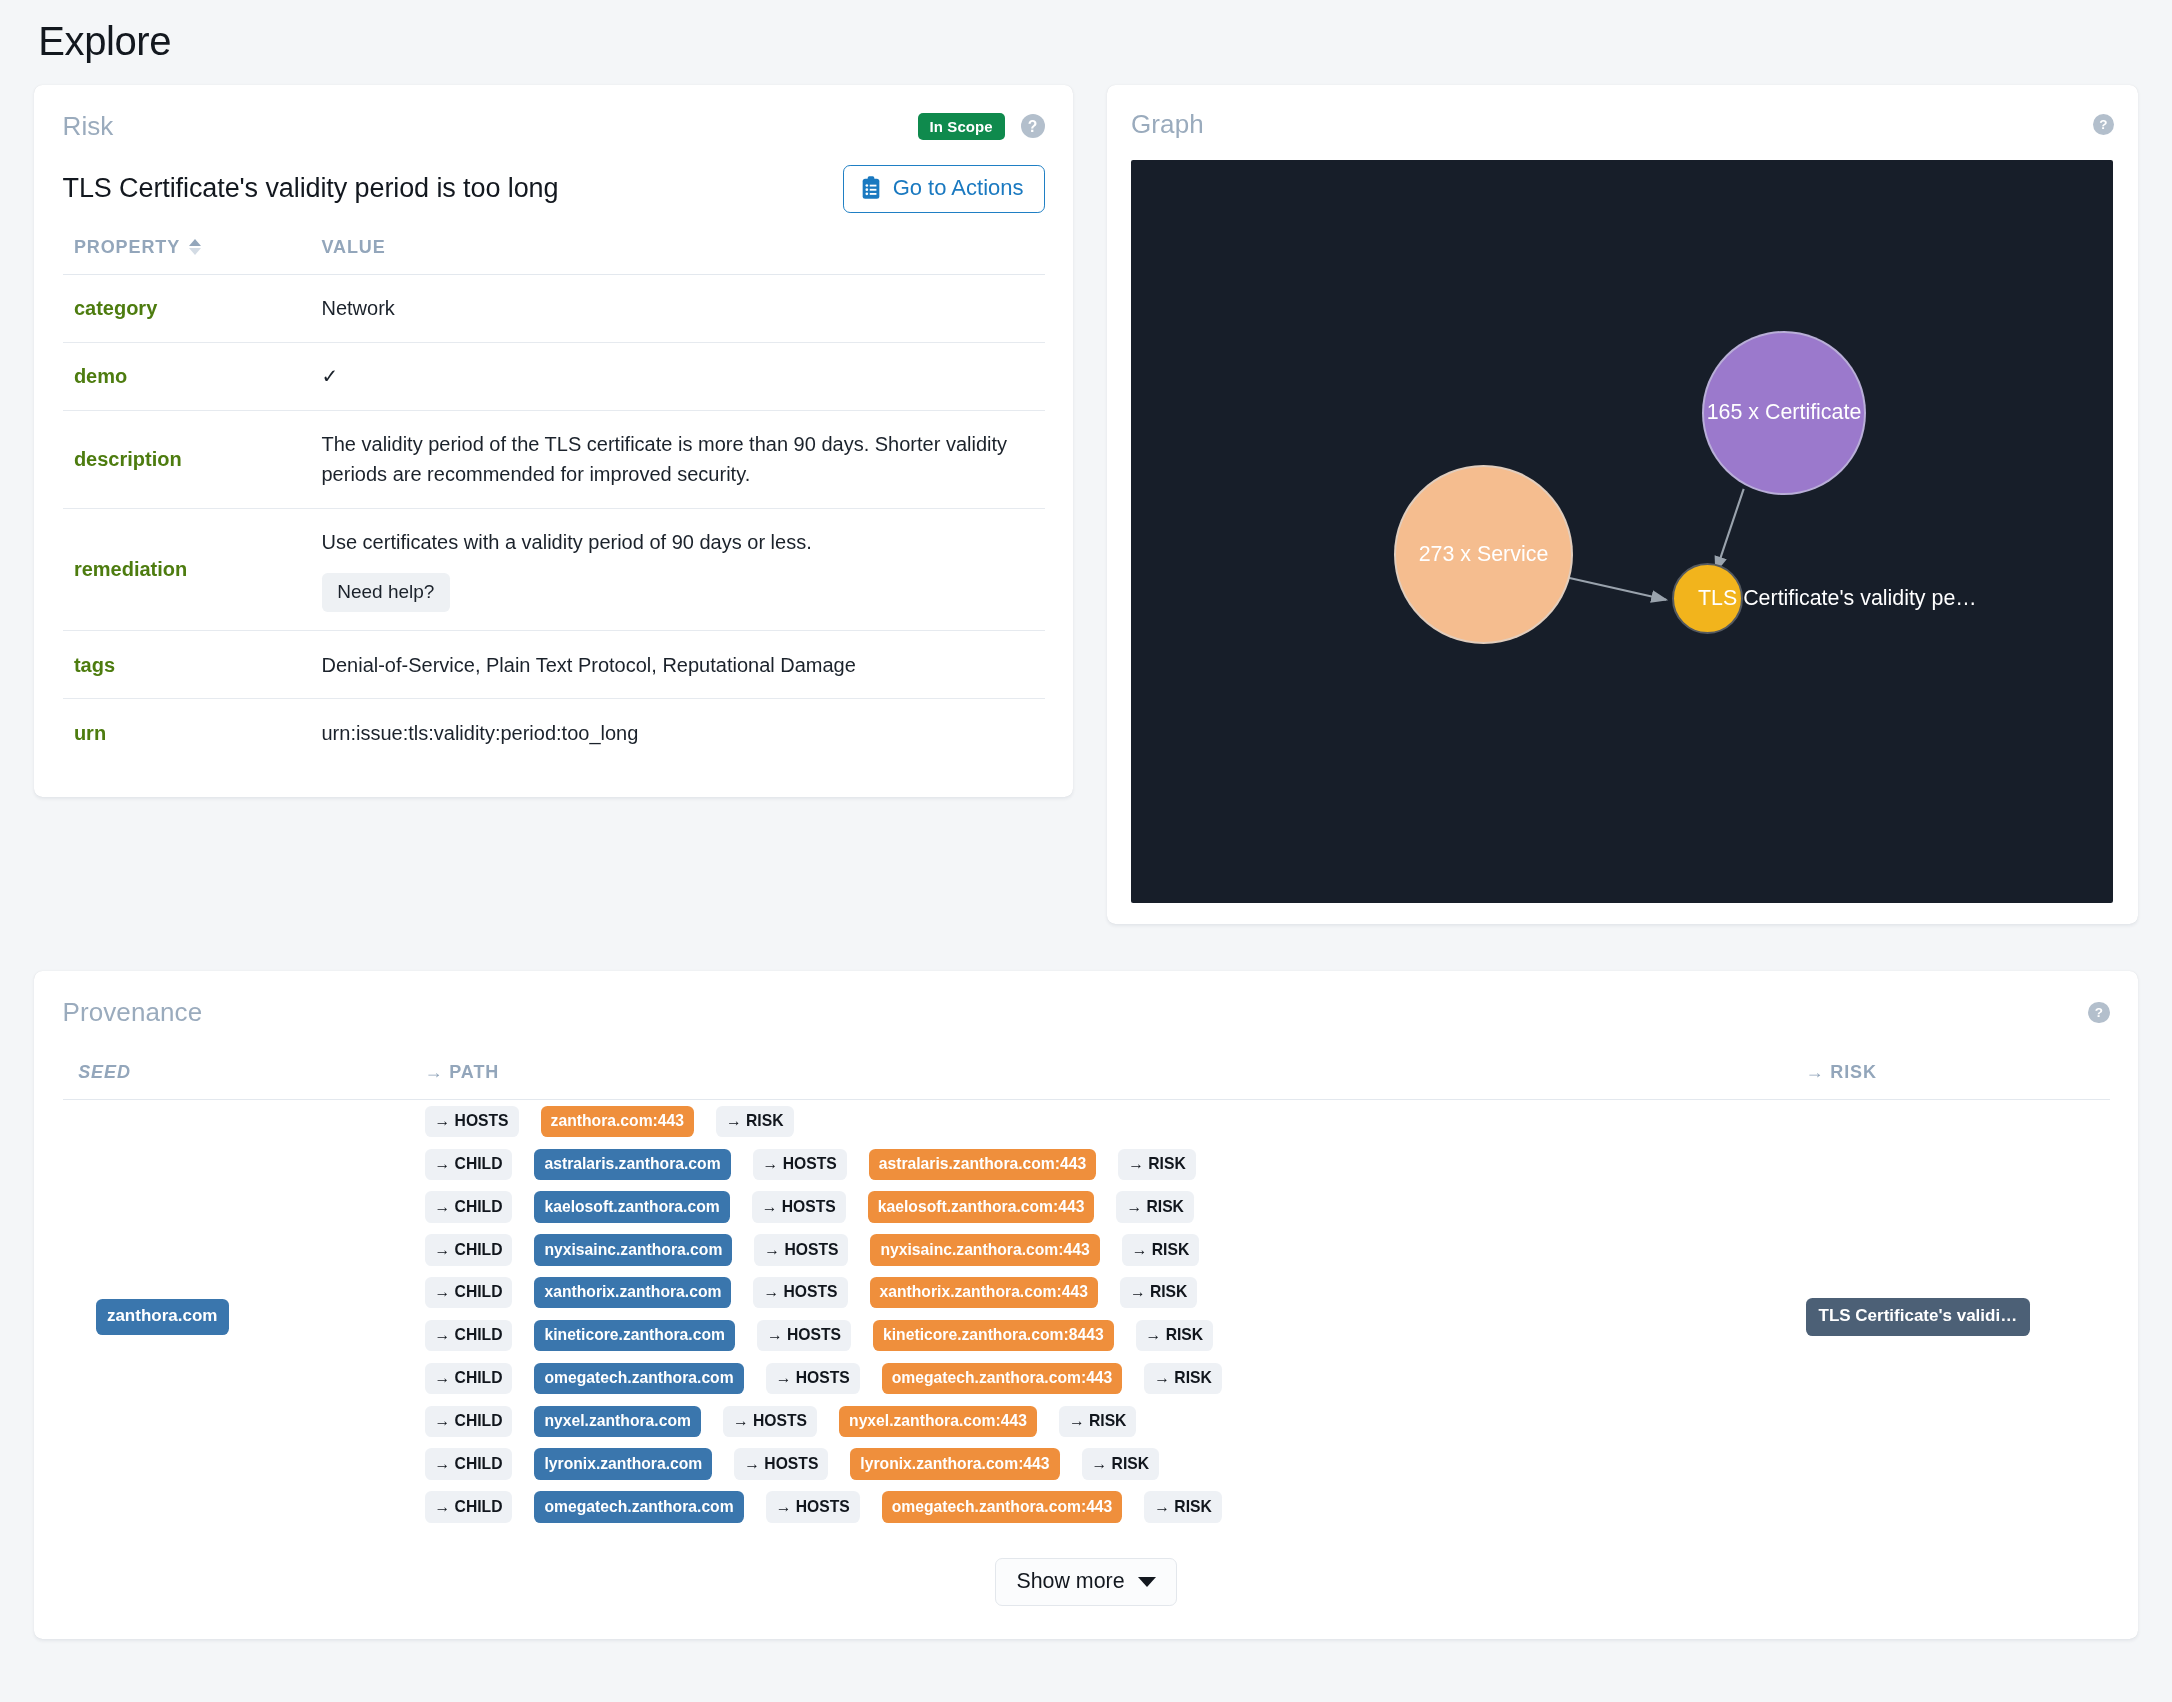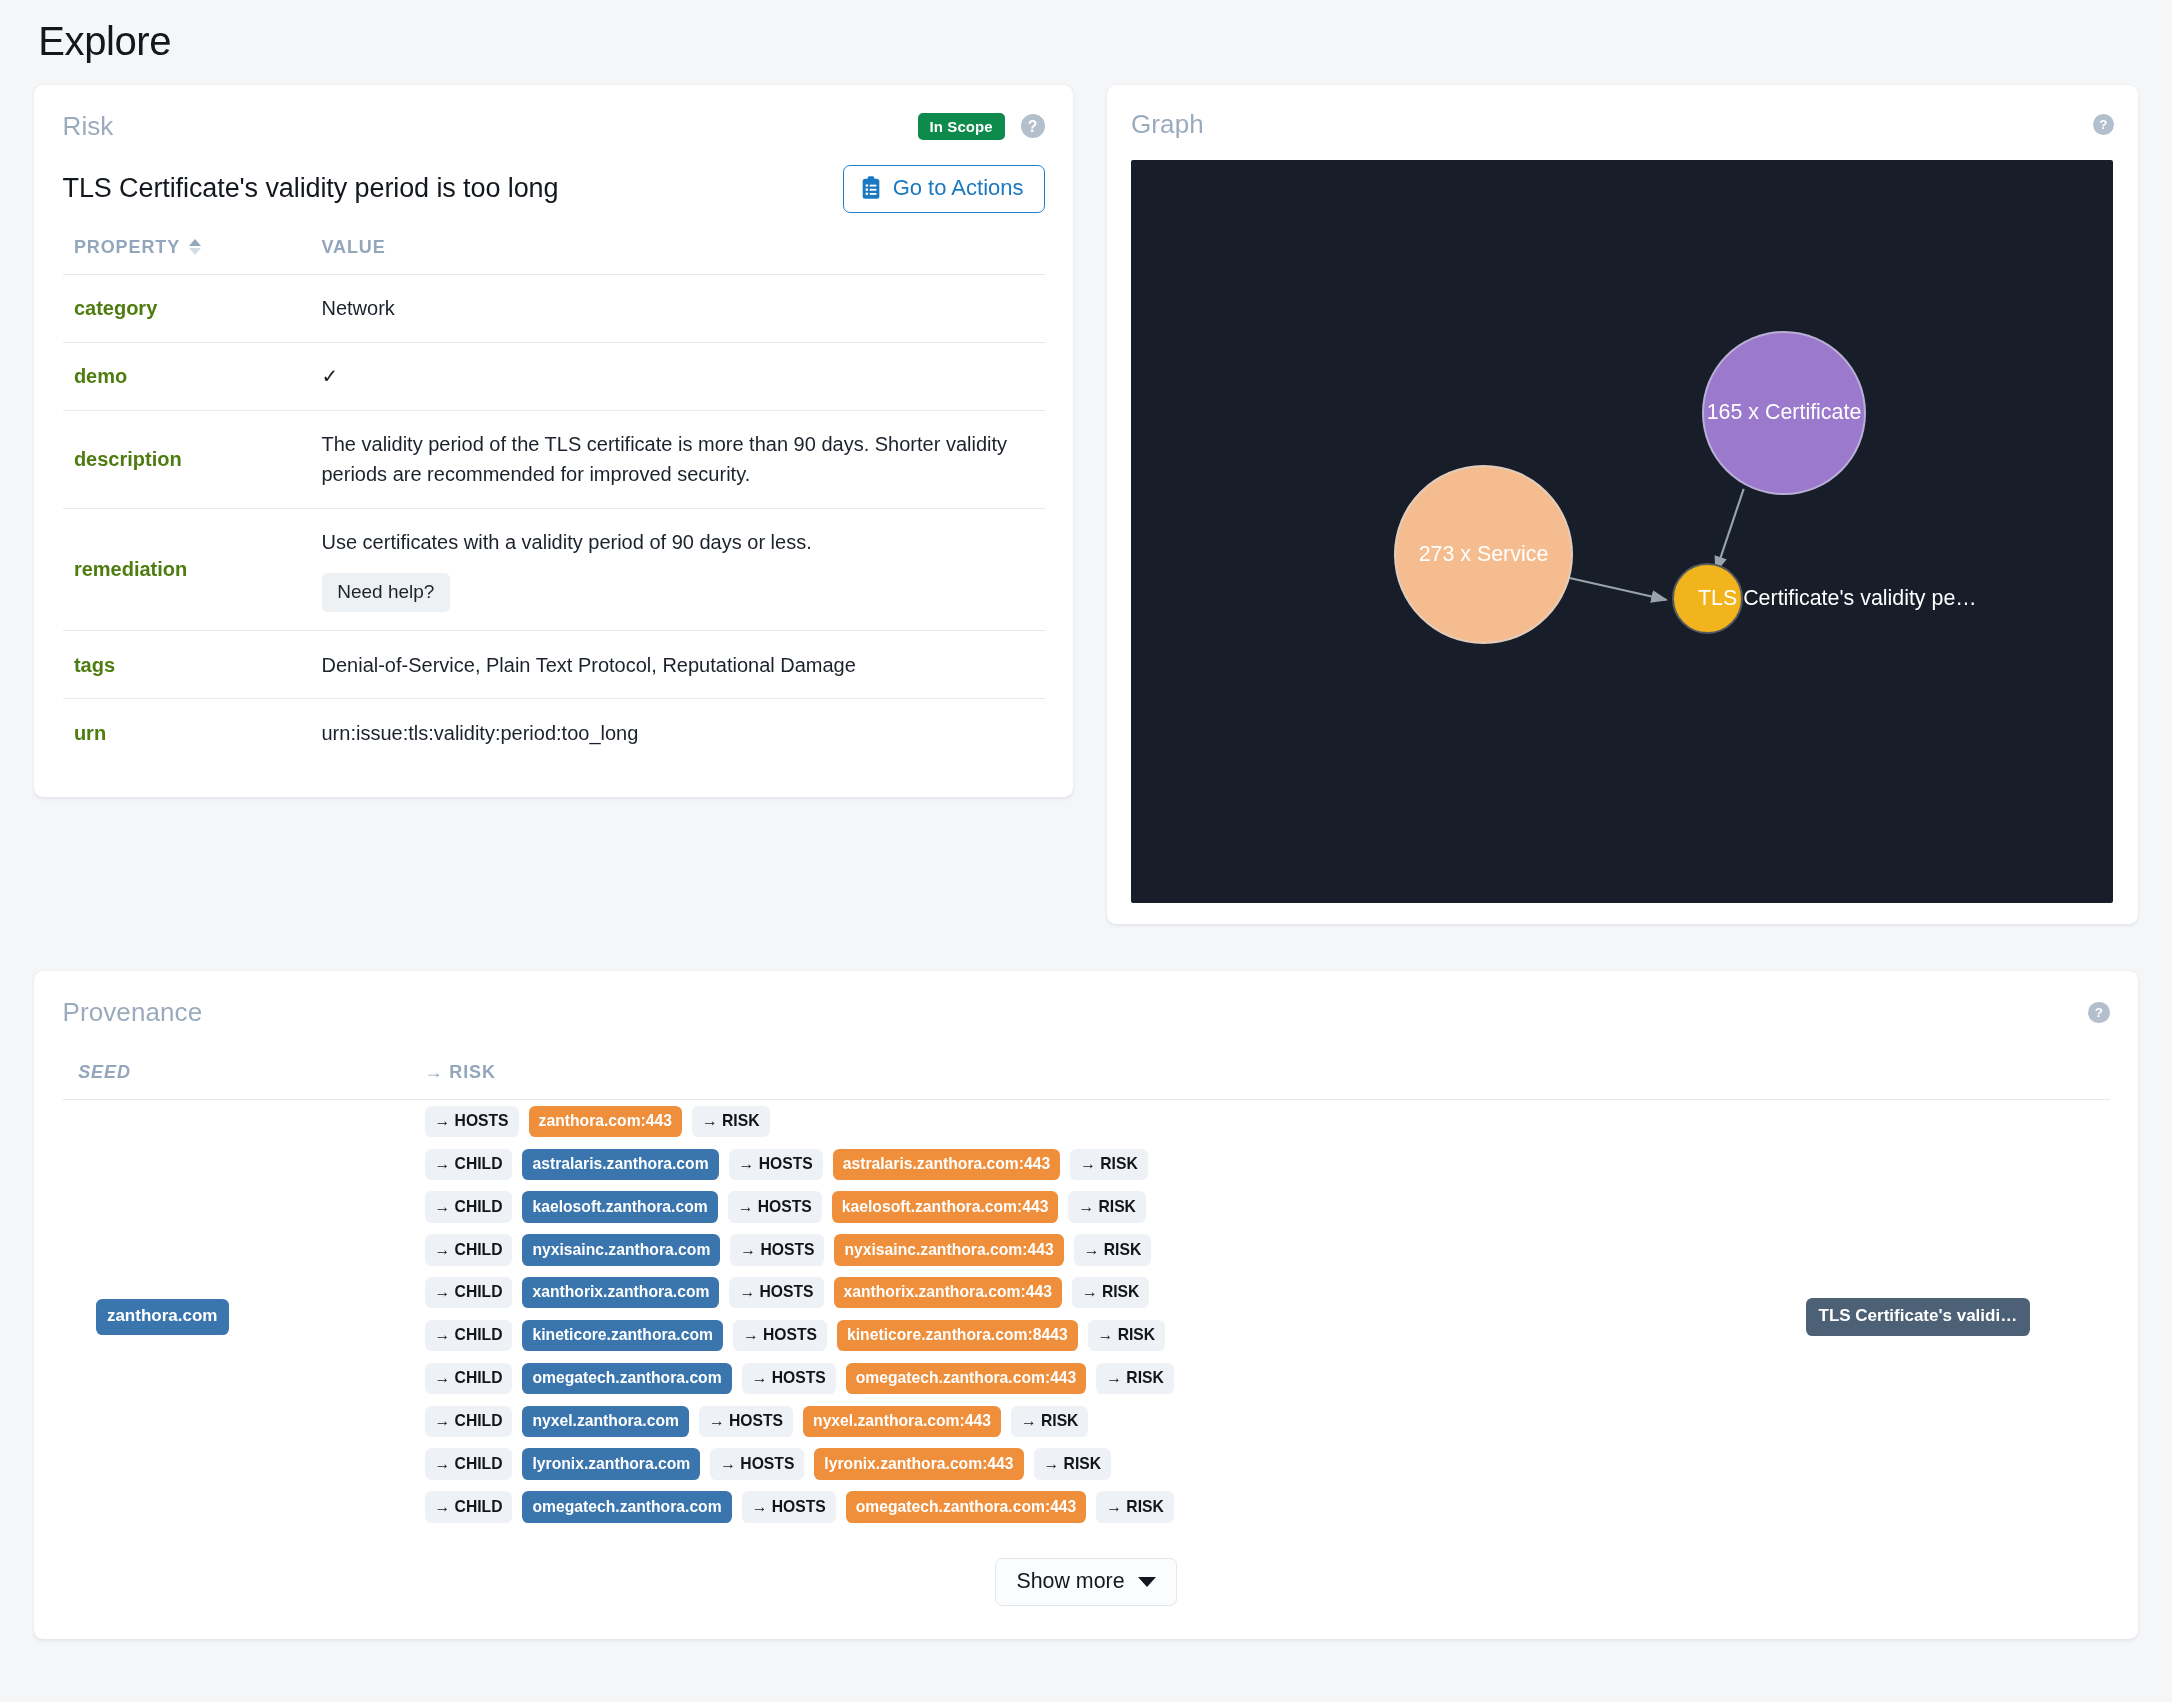--- a/index.html
+++ b/index.html
@@ -138,21 +138,21 @@
   }
   .prov-cols .col-seed { width: 362px; padding-left: 15.7px; font-style: italic; }
   .prov-cols .col-path { width: 1381px; }
   .prov-cols .col-risk { }
 
   .prov-body { display: flex; align-items: center; min-height: 413px; }
   .prov-seed { width: 362px; display: flex; align-items: center; padding-left: 33px; }
   .prov-paths { width: 1381px; padding-top: 5.7px; }
   .prov-risk { flex: 1; display: flex; align-items: center; }
 
-  .path-row { display: flex; align-items: flex-end; gap: 10px; margin-bottom: 11.4px; }
+  .path-row { display: flex; align-items: flex-end; gap: 22px; margin-bottom: 11.4px; }
   .pill {
     border-radius: 6.4px; font-size: 15.7px; font-weight: 700;
     padding: 6.4px 10px 7.8px; white-space: nowrap; line-height: 1.1;
   }
   .pill.rel { background: #eef1f5; color: #11161d; font-weight: 700; }
   .pill.domain { background: #3a76ad; color: #ffffff; }
   .pill.host { background: #ef8f3c; color: #ffffff; }
   .pill.seed { background: #3a76ad; color: #ffffff; font-size: 17px; padding: 7.8px 11.4px 9.3px; }
   .pill.risk { background: #4c6076; color: #ffffff; font-size: 17px; padding: 8.5px 13px 10px; }
 
@@ -281,20 +281,21 @@
   </div>
 
   <div class="card prov-card">
     <div class="prov-head">
       <div class="card-title">Provenance</div>
       <span class="help-icon">?</span>
     </div>
 
     <div class="prov-cols">
       <div class="col-seed">SEED</div>
+      <div class="col-path">→ PATH</div>
       <div class="col-risk">→ RISK</div>
     </div>
 
     <div class="prov-body">
       <div class="prov-seed">
         <span class="pill seed">zanthora.com</span>
       </div>
       <div class="prov-paths" id="paths-container">
           <div class="path-row">
             <span class="pill rel">→ HOSTS</span>

